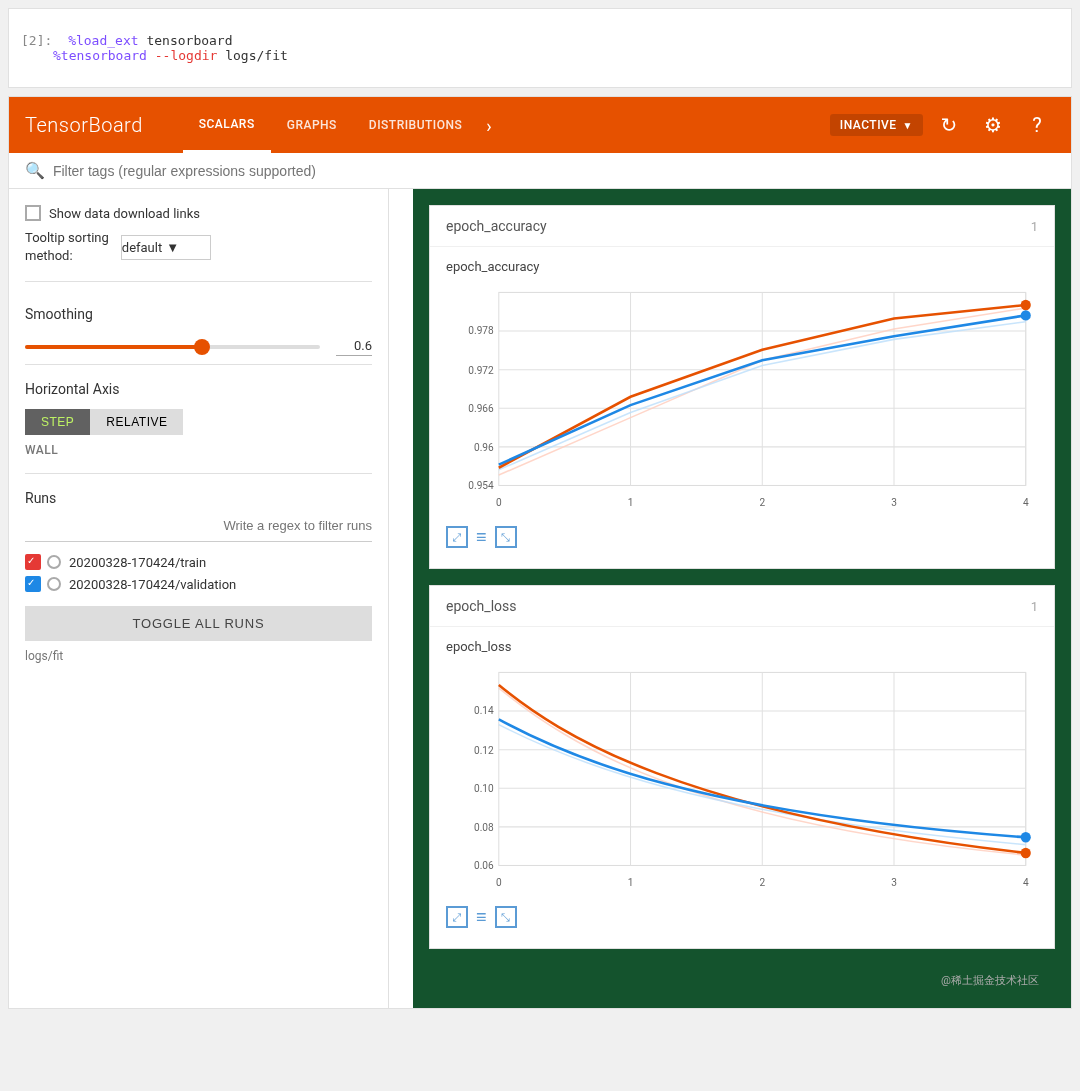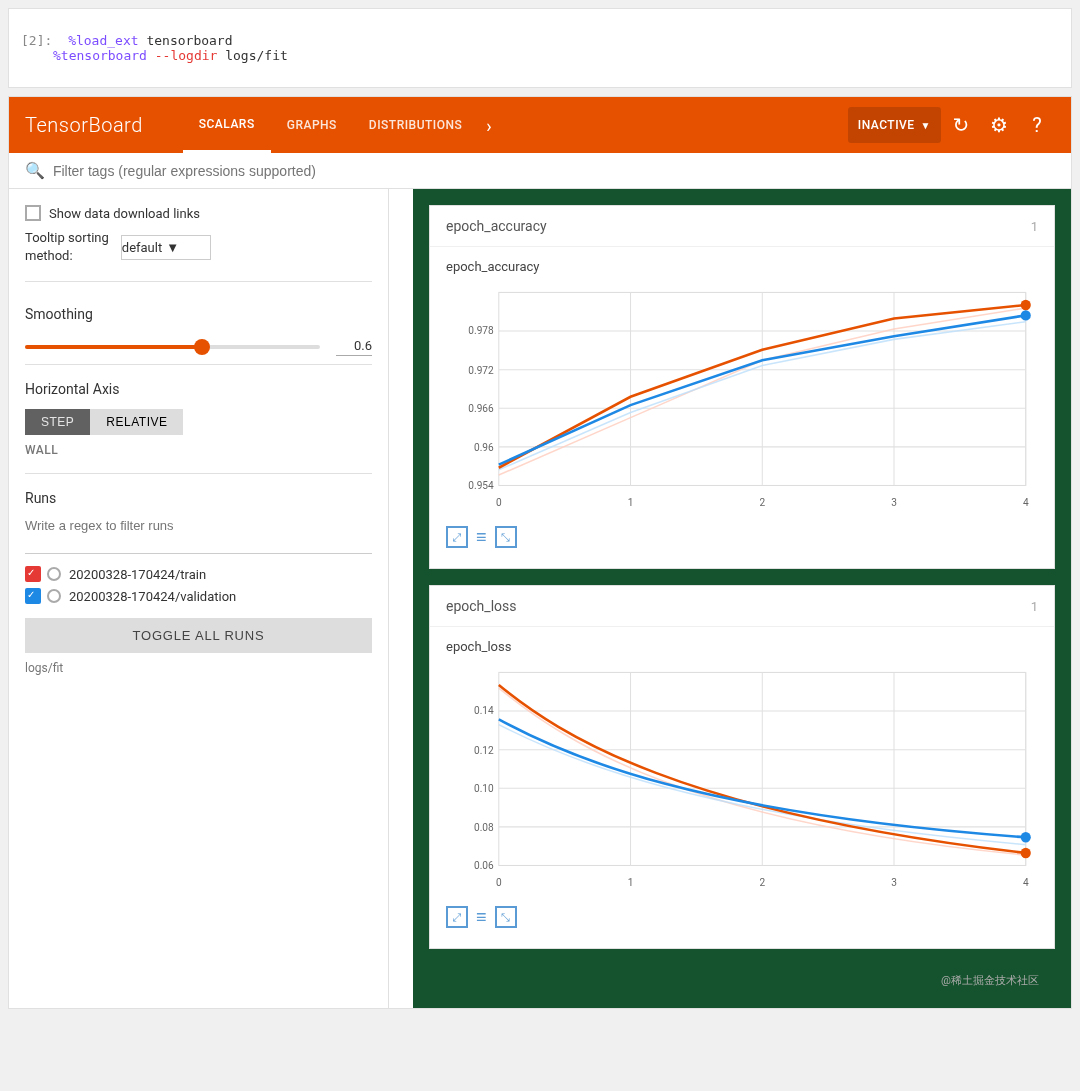--- a/index.html
+++ b/index.html
@@ -67,21 +67,22 @@
 
     .tb-nav-more {
       color: white;
       font-size: 18px;
       cursor: pointer;
       padding: 0 8px;
     }
 
     .tb-header-right {
       display: flex;
-      gap: 2px;
+      align-items: center;
+      gap: 8px;
       margin-left: auto;
     }
     .tb-status {
       display: flex;
       align-items: center;
       background: rgba(0,0,0,0.15);
       border-radius: 3px;
       padding: 4px 10px;
       font-size: 12px;
       font-weight: 500;
@@ -243,41 +244,42 @@
       font-size: 12px;
       font-weight: 500;
       letter-spacing: 0.5px;
       border: none;
       cursor: pointer;
       background: #ddd;
       color: #000000;
     }
     .axis-btn.active {
       background: #616161;
-      color: #e5e5e5;
+      color: #bef264;
     }
     .axis-wall {
       font-size: 12px;
       color: #777;
       margin-top: 8px;
       font-weight: 500;
       letter-spacing: 0.5px;
     }
 
     .runs-label { font-size: 14px; font-weight: 400; margin-bottom: 12px; color: #333; }
     .runs-filter {
       width: 100%;
       border: none;
       border-bottom: 1px solid #ccc;
       outline: none;
       font-size: 13px;
       color: #999;
-      padding-bottom: 20px;
+      padding-bottom: 8px;
       margin-bottom: 12px;
       background: transparent;
+      text-align: right;
     }
 
     .run-item {
       display: flex;
       align-items: center;
       margin-bottom: 6px;
       font-size: 13px;
     }
     .run-cb {
       width: 16px; height: 16px;

